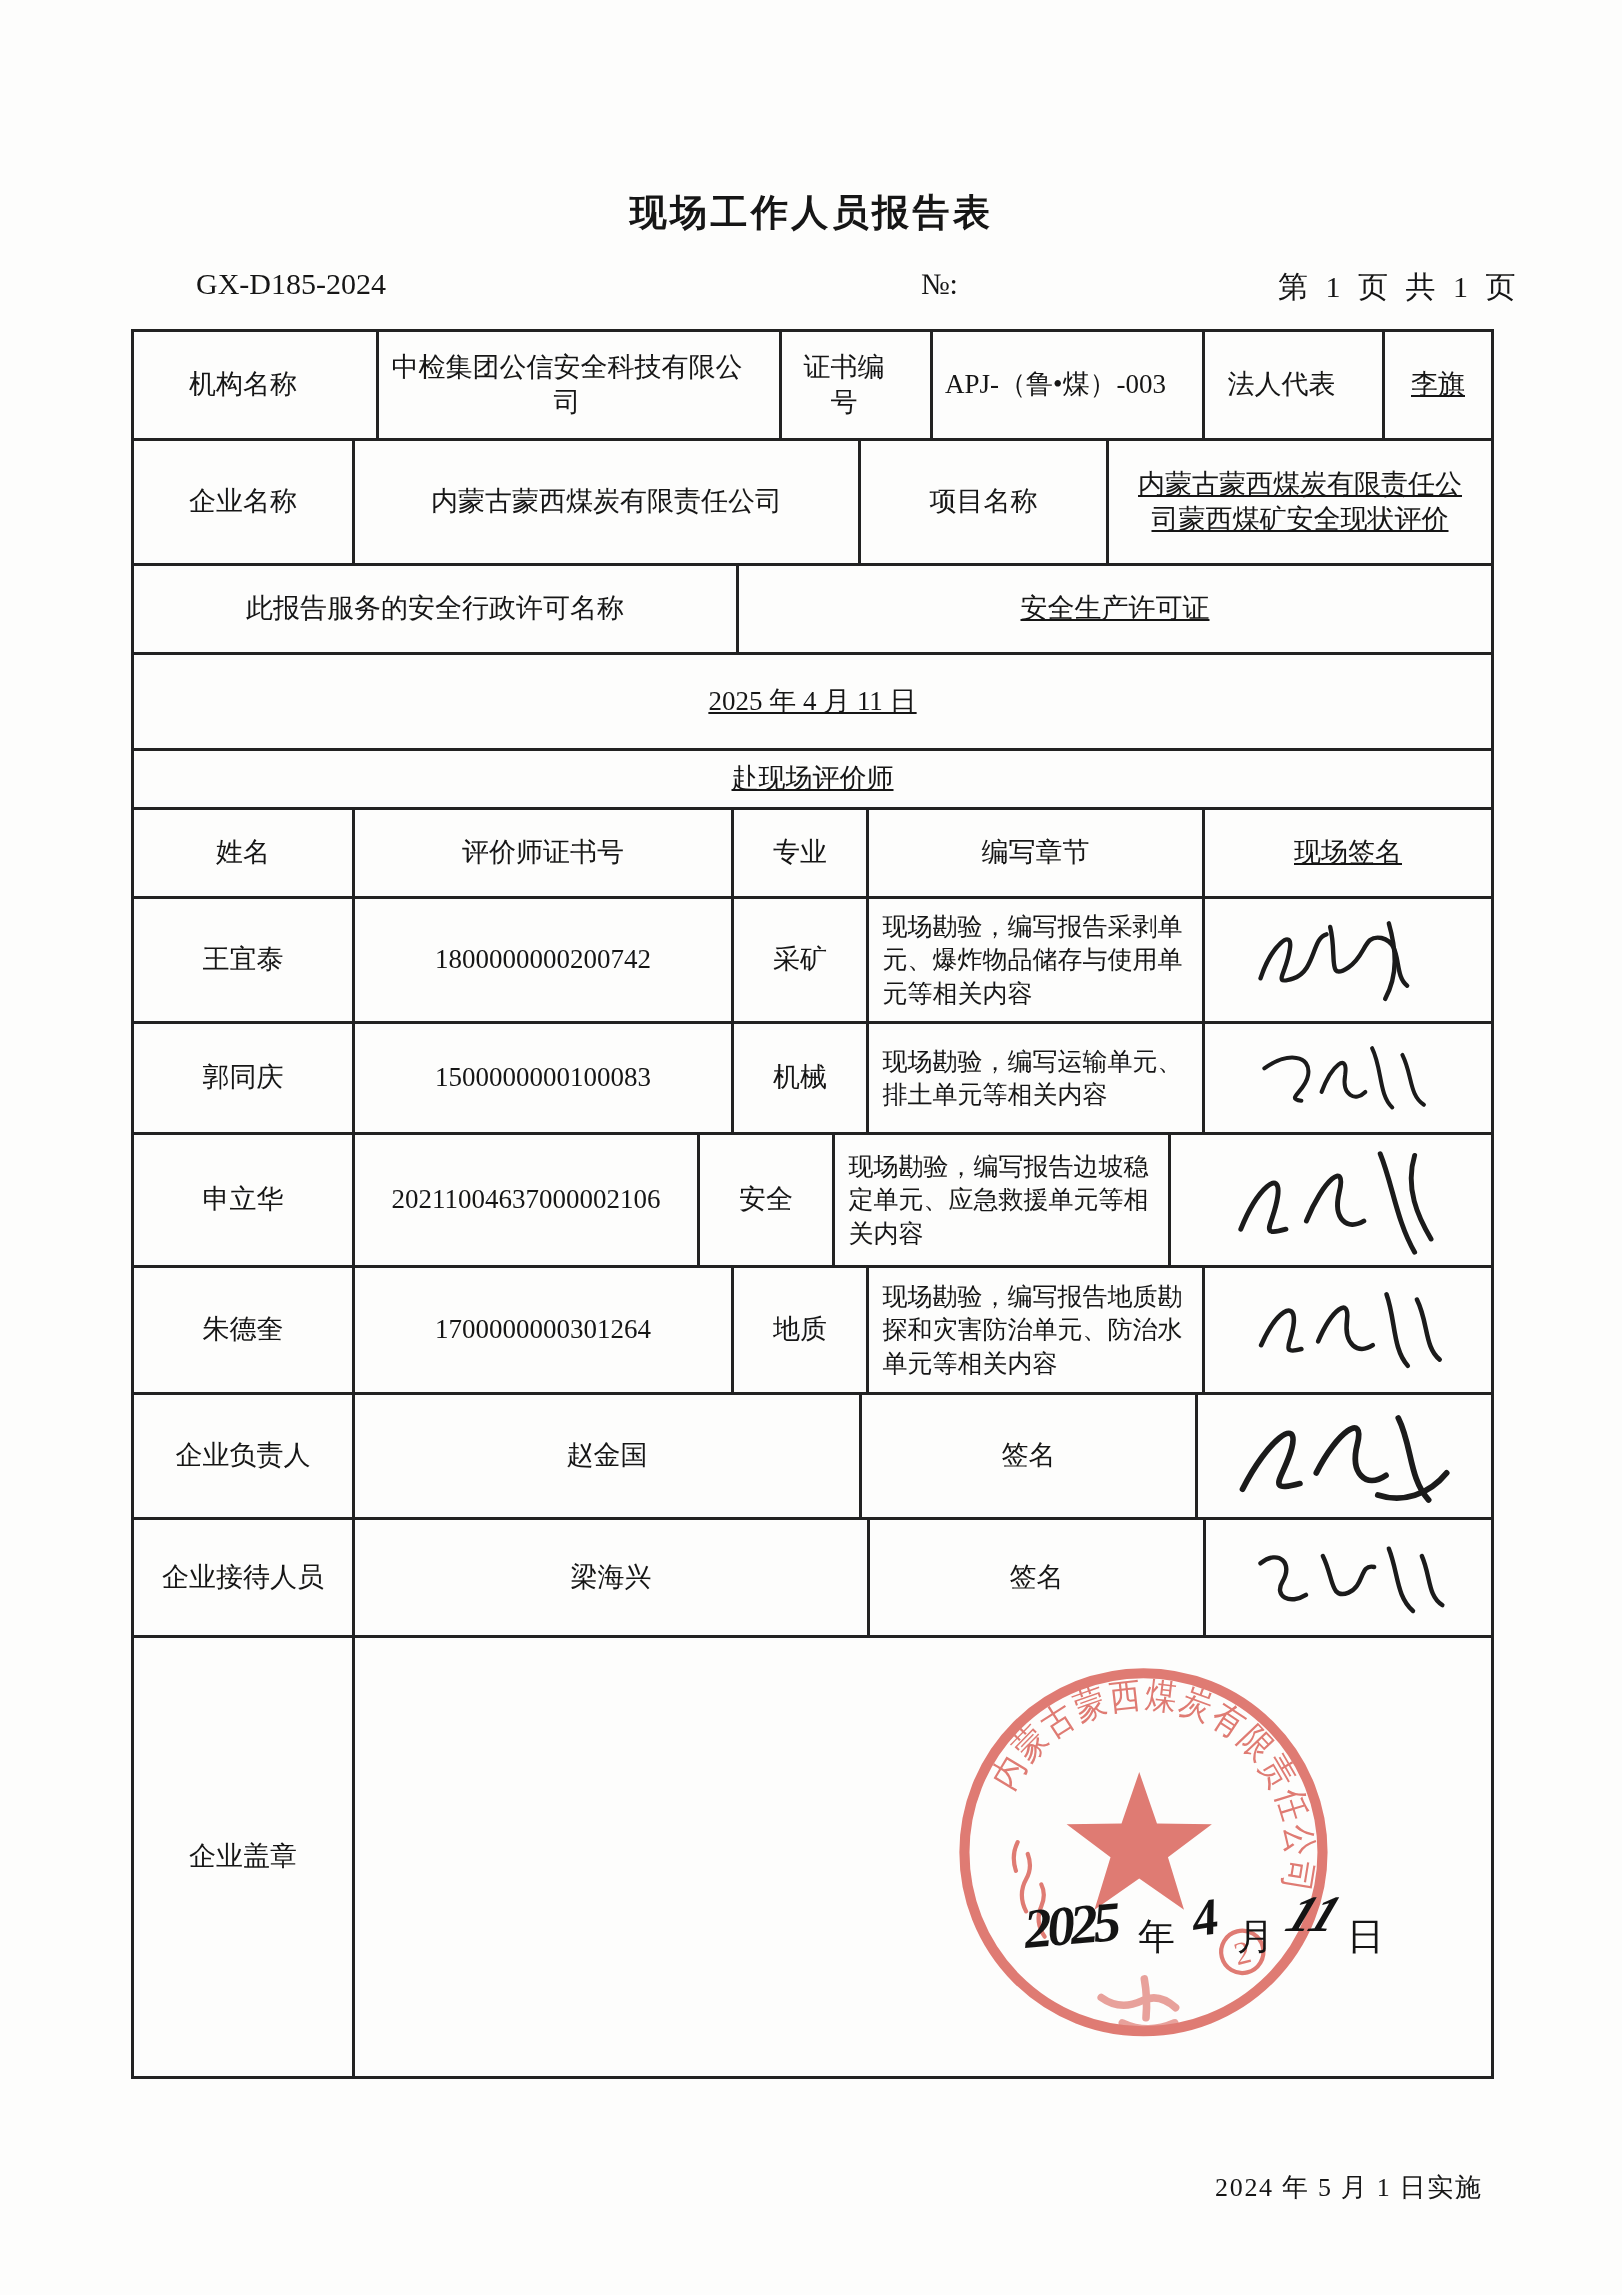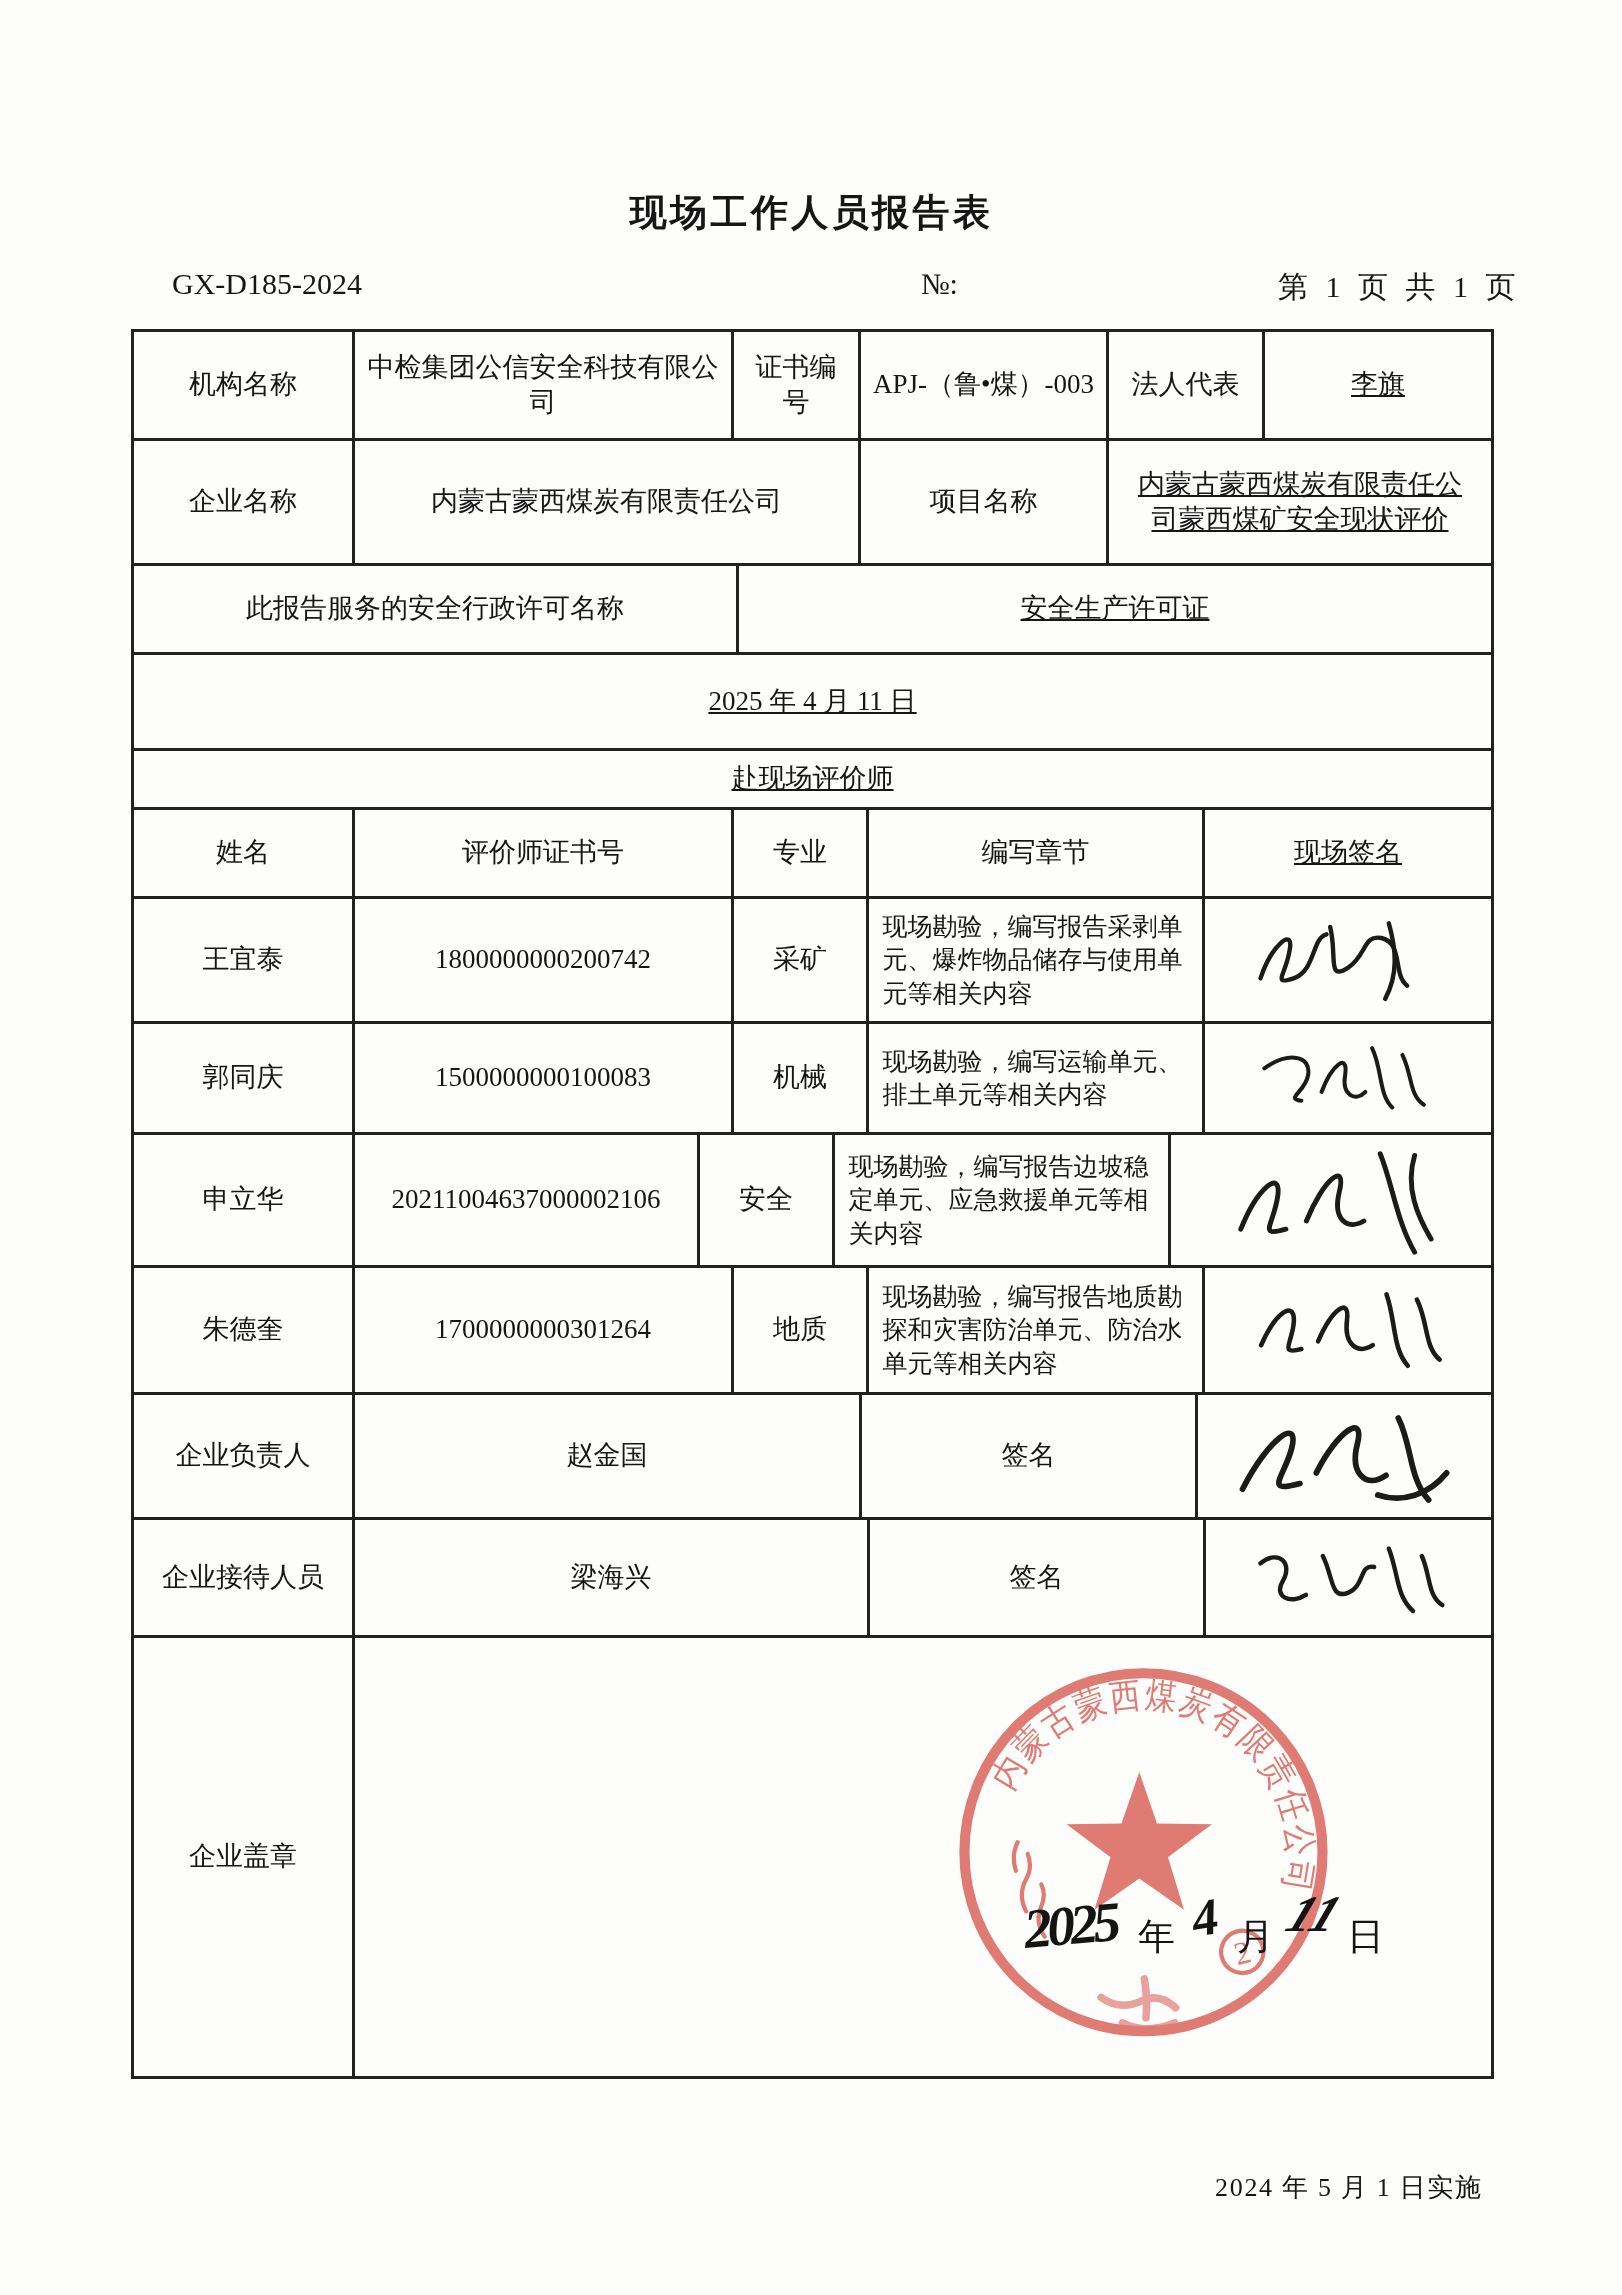--- a/index.html
+++ b/index.html
@@ -5,26 +5,26 @@
   html,body{margin:0;padding:0;background:#ffffff;}
   .page{
     position:relative;width:1623px;height:2295px;background:#fdfdfc;
     font-family:"Liberation Serif",serif;color:#161616;overflow:hidden;
   }
   .title{
     position:absolute;left:0;right:0;top:188px;text-align:center;
     font-family:Liberation Serif, serif;font-weight:700;font-size:37px;letter-spacing:3.4px;
   }
   .meta{position:absolute;top:267px;left:0;right:0;height:39px;font-size:30px;}
-  .doc-code{position:absolute;left:172px;top:0;}
+  .doc-code{position:absolute;left:196px;top:0;}
   .doc-no{position:absolute;left:921px;top:0;}
   .doc-page{position:absolute;left:1278px;top:0;letter-spacing:5px;}
   .tbl{position:absolute;left:131px;top:329px;width:1363px;border:3.4px solid #222;box-sizing:border-box;background:transparent;}
   .tr{display:flex;border-top:3.4px solid #222;box-sizing:border-box;align-items:stretch;}
-  .tr:first-child{border-top:none;}
+  .tr:first-child{border-top:none;gap:24px;}
   .td{
     border-left:3.4px solid #222;box-sizing:border-box;
     display:flex;align-items:center;justify-content:center;text-align:center;
     padding:5px 10px;font-size:27px;line-height:1.3;flex:0 0 auto;overflow:visible;
   }
   .td:first-child{border-left:none;}
   .grow{flex:1 1 auto;text-decoration:underline;}
   .left{justify-content:flex-start;text-align:left;}
   .chapters{font-size:25px;line-height:1.34;padding:6.8px 13.5px;}
   .h126{height:106px}.h148{height:125px}.h105{height:89px}.h113{height:96px}

